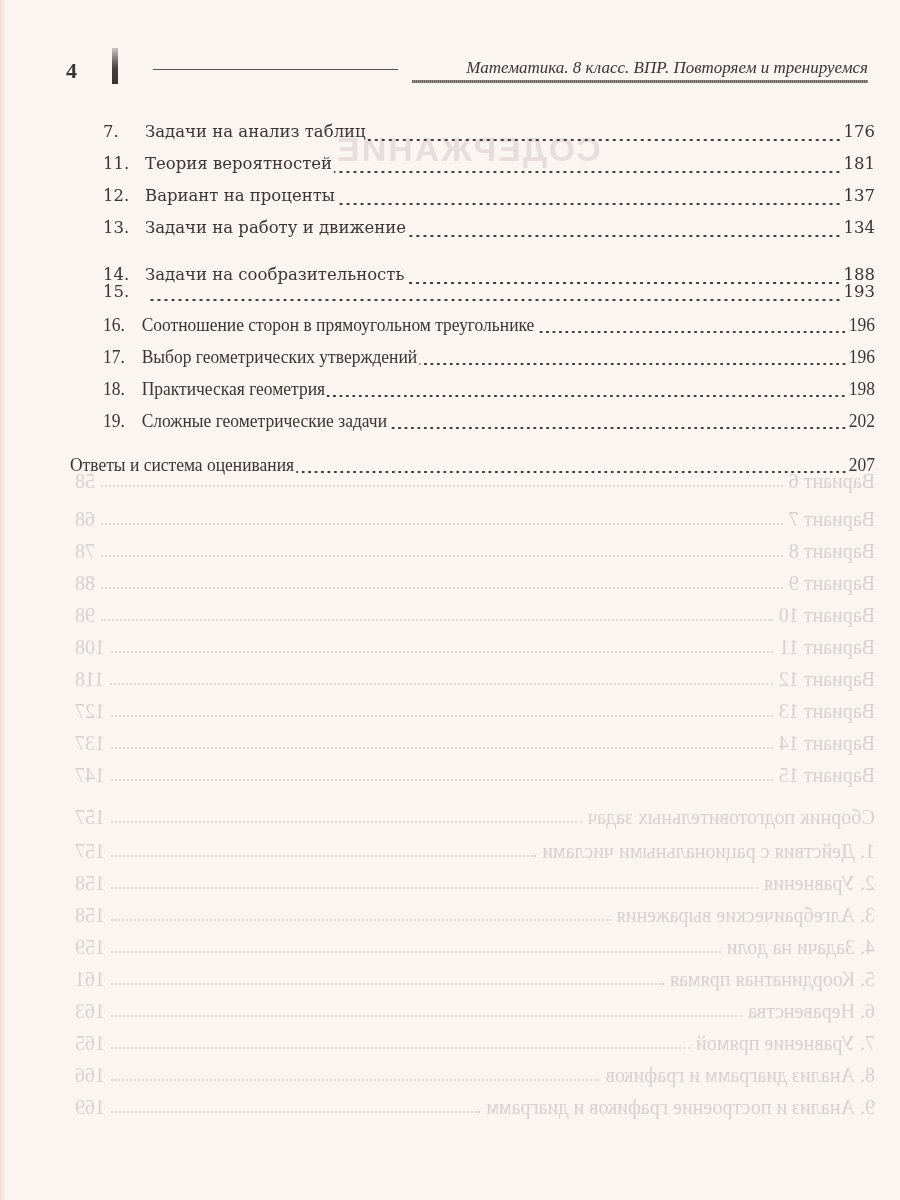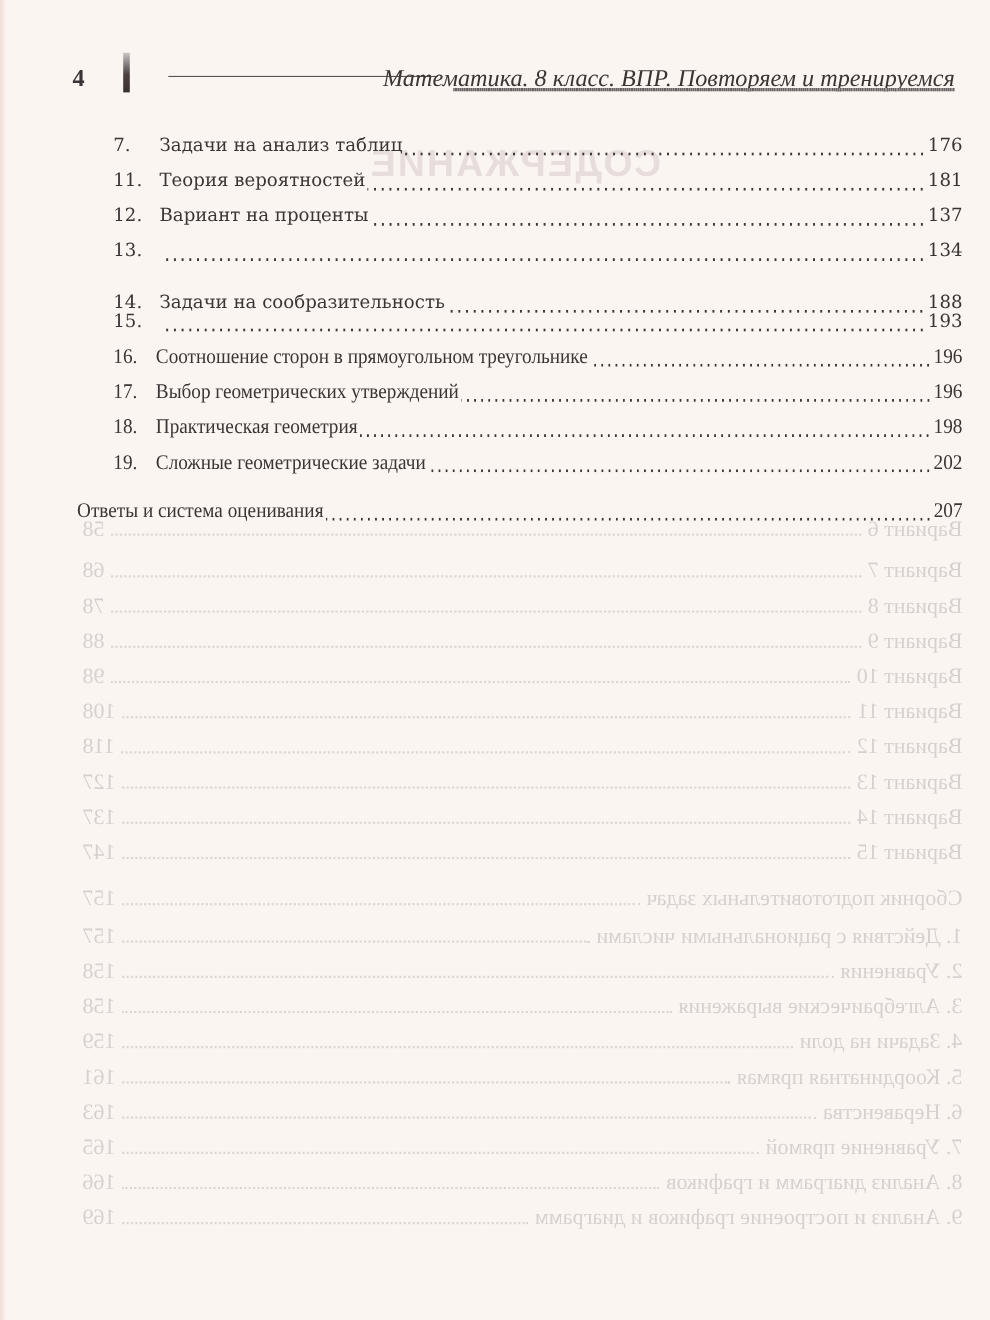--- a/index.html
+++ b/index.html
@@ -53,21 +53,21 @@
       width: 245px;
       height: 1px;
       background: #5a5252;
     }
     .header-title {
       position: absolute;
       right: 32px;
       top: 10px;
       font-family: "Liberation Serif", serif;
       font-style: italic;
-      font-size: 22px;
+      font-size: 17px;
       color: #3a3434;
       white-space: nowrap;
     }
     .header-title-underline {
       position: absolute;
       left: 412px;
       right: 32px;
       top: 32px;
       height: 3px;
       background: repeating-linear-gradient(to right, #6a6262 0 1px, #9a9292 1px 2px);
@@ -299,20 +299,21 @@
     <span class="toc-page">181</span>
   </div>
   <div class="toc-row item" style="top:64px">
     <span class="toc-num">12.</span>
     <span class="toc-label">Вариант на проценты</span>
     <span class="toc-dots"></span>
     <span class="toc-page">137</span>
   </div>
   <div class="toc-row item" style="top:96px">
     <span class="toc-num">13.</span>
+    <span class="toc-label">Задачи на работу и движение</span>
     <span class="toc-dots"></span>
     <span class="toc-page">134</span>
   </div>
   <div class="toc-row item" style="top:143px">
     <span class="toc-num">14.</span>
     <span class="toc-label">Задачи на сообразительность</span>
     <span class="toc-dots"></span>
     <span class="toc-page">188</span>
   </div>
   <div class="toc-row item" style="top:160px">

